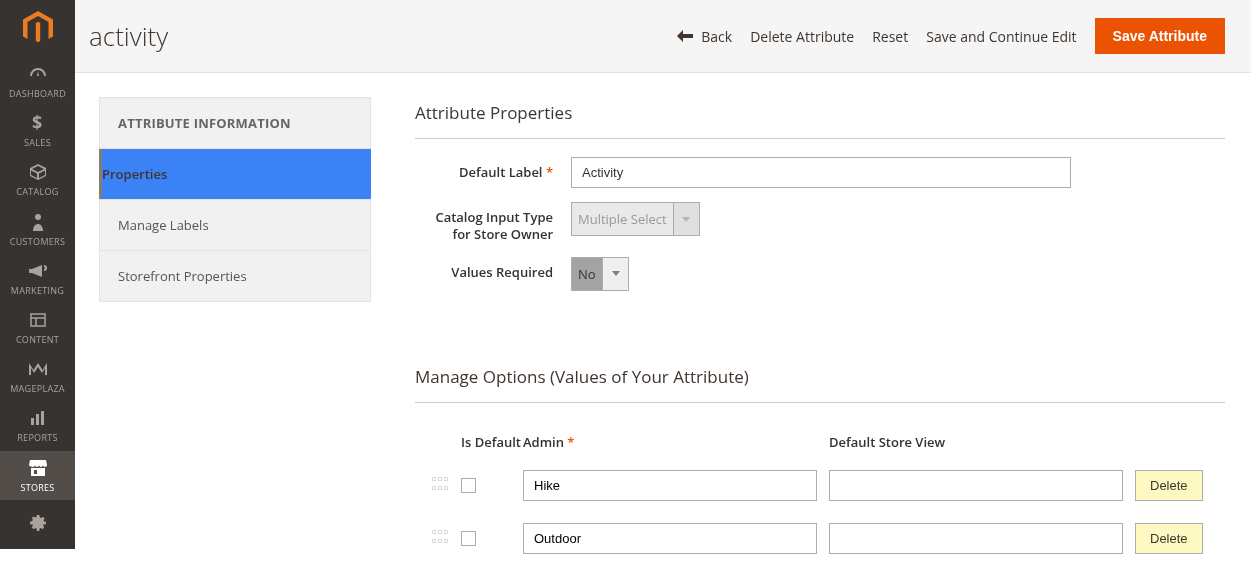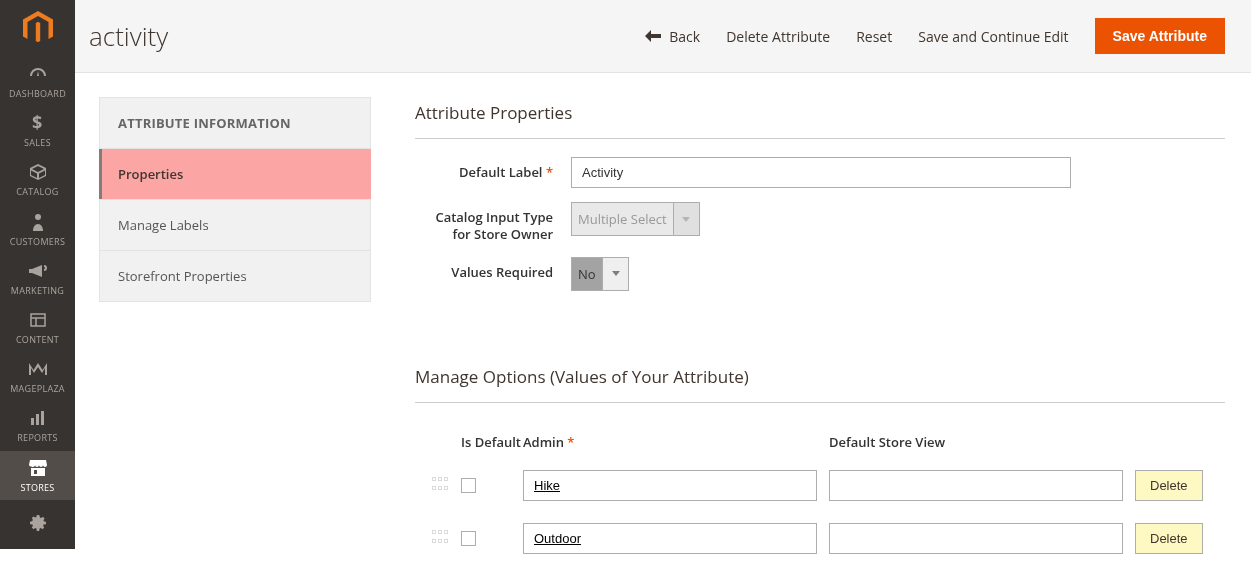--- a/index.html
+++ b/index.html
@@ -9,31 +9,31 @@
   .logo-box{height:60px;display:flex;align-items:center;justify-content:center;}
   .nav-item{display:flex;flex-direction:column;align-items:center;justify-content:center;height:52px;color:#aaa29c;cursor:pointer;font-size:9px;letter-spacing:0.3px;}
   .nav-item.active{background:#524d49;color:#fff;}
   .nav-item .icon{height:22px;display:flex;align-items:center;justify-content:center;margin-bottom:2px;}
   .nav-item .label{text-transform:uppercase;}
   .nav-item.system{}
   
   .main{margin-left:75px;}
   .page-header{background:#f5f5f5;padding:18px 26px 18px 14px;display:flex;align-items:center;justify-content:space-between;border-bottom:1px solid #e3e3e3;}
   .page-title{font-size:26px;font-weight:300;color:#41362f;}
-  .actions{display:flex;align-items:center;gap:26px;}
+  .actions{display:flex;align-items:center;gap:18px;}
   .action-link{color:#41362f;font-size:14px;cursor:pointer;display:flex;align-items:center;gap:8px;}
   .action-link.back{}
   .btn-primary{background:#eb5202;color:#fff;border:none;padding:10px 18px;font-size:14px;font-weight:600;cursor:pointer;}
   
   .content{display:flex;padding:24px 0 20px 24px;align-items:flex-start;}
   .side-tabs{width:272px;background:#f1f1f1;border:1px solid #e3e3e3;}
   .side-tabs-title{padding:16px 18px;font-weight:700;font-size:13px;color:#666;border-bottom:1px solid #e3e3e3;letter-spacing:0.2px;}
   .side-tab{padding:16px 18px;color:#555;font-size:13px;cursor:pointer;}
   .side-tab + .side-tab{border-top:1px solid #e3e3e3;}
-  .side-tab.active{border-left:3px solid #837d75;background:#fca5a5;font-weight:600;color:#41362f;margin-left:-1px;margin-right:-1px;padding-left:16px;}
+  .side-tab.active{border-left:3px solid #837d75;background:#3b82f6;font-weight:600;color:#41362f;margin-left:-1px;margin-right:-1px;padding-left:0;}
   .form-area{flex:1;padding:0 26px 0 44px;}
   .section-title{font-size:17px;color:#41362f;padding:4px 0 14px;border-bottom:1px solid #ccc;margin:0 0 18px;}
   .field-row{display:flex;align-items:flex-start;margin-bottom:14px;}
   .field-label{width:156px;text-align:right;padding:7px 18px 0 0;color:#333;font-weight:600;font-size:13px;line-height:1.3;}
   .req::after{content:" *";color:#eb5202;}
   .field-control{flex:0 0 auto;}
   .text-input{width:500px;border:1px solid #adadad;padding:7px 10px;font-size:13px;color:#333;background:#fff;}
   .select-wrap{display:inline-flex;border:1px solid #adadad;background:#a3a3a3;}
   .select-wrap.disabled{background:#e9e9e9;color:#999;}
   .select-wrap .val{padding:7px 6px;min-width:84px;font-size:13px;}
@@ -46,21 +46,21 @@
   .options-header{display:flex;padding:12px 0 12px 16px;color:#333;font-weight:600;font-size:13px;}
   .col-handle{width:30px;}
   .col-default{width:62px;}
   .col-admin{width:306px;}
   .col-store{width:306px;}
   .col-del{width:80px;}
   .option-row{display:flex;align-items:center;padding:7px 0 7px 16px;}
   .drag-handle{width:18px;height:18px;display:flex;flex-wrap:wrap;opacity:.3;cursor:grab;}
   .drag-handle span{width:4px;height:4px;border:1px solid #888;margin:1px;}
   .opt-checkbox{width:15px;height:15px;border:1px solid #adadad;background:#fff;cursor:pointer;}
-  .opt-input{width:294px;border:1px solid #adadad;padding:7px 10px;font-size:13px;text-decoration:underline;}
+  .opt-input{width:294px;border:1px solid #adadad;padding:7px 10px;font-size:13px;}
   .btn-del{background:#fef9c3;border:1px solid #adadad;padding:7px 14px;font-size:13px;color:#41362f;cursor:pointer;}
   .opt-row-sep{height:8px;}
 </style>
 </head>
 <body>
 
 <div class="sidebar">
   <div class="logo-box">
     <svg width="30" height="34" viewBox="0 0 30 34">
         <path fill="#ed7b1f" d="M15 0 L30 8.5 V25.5 L25.5 28 V11 L15 5 L4.5 11 V28 L0 25.5 V8.5 Z"></path>

